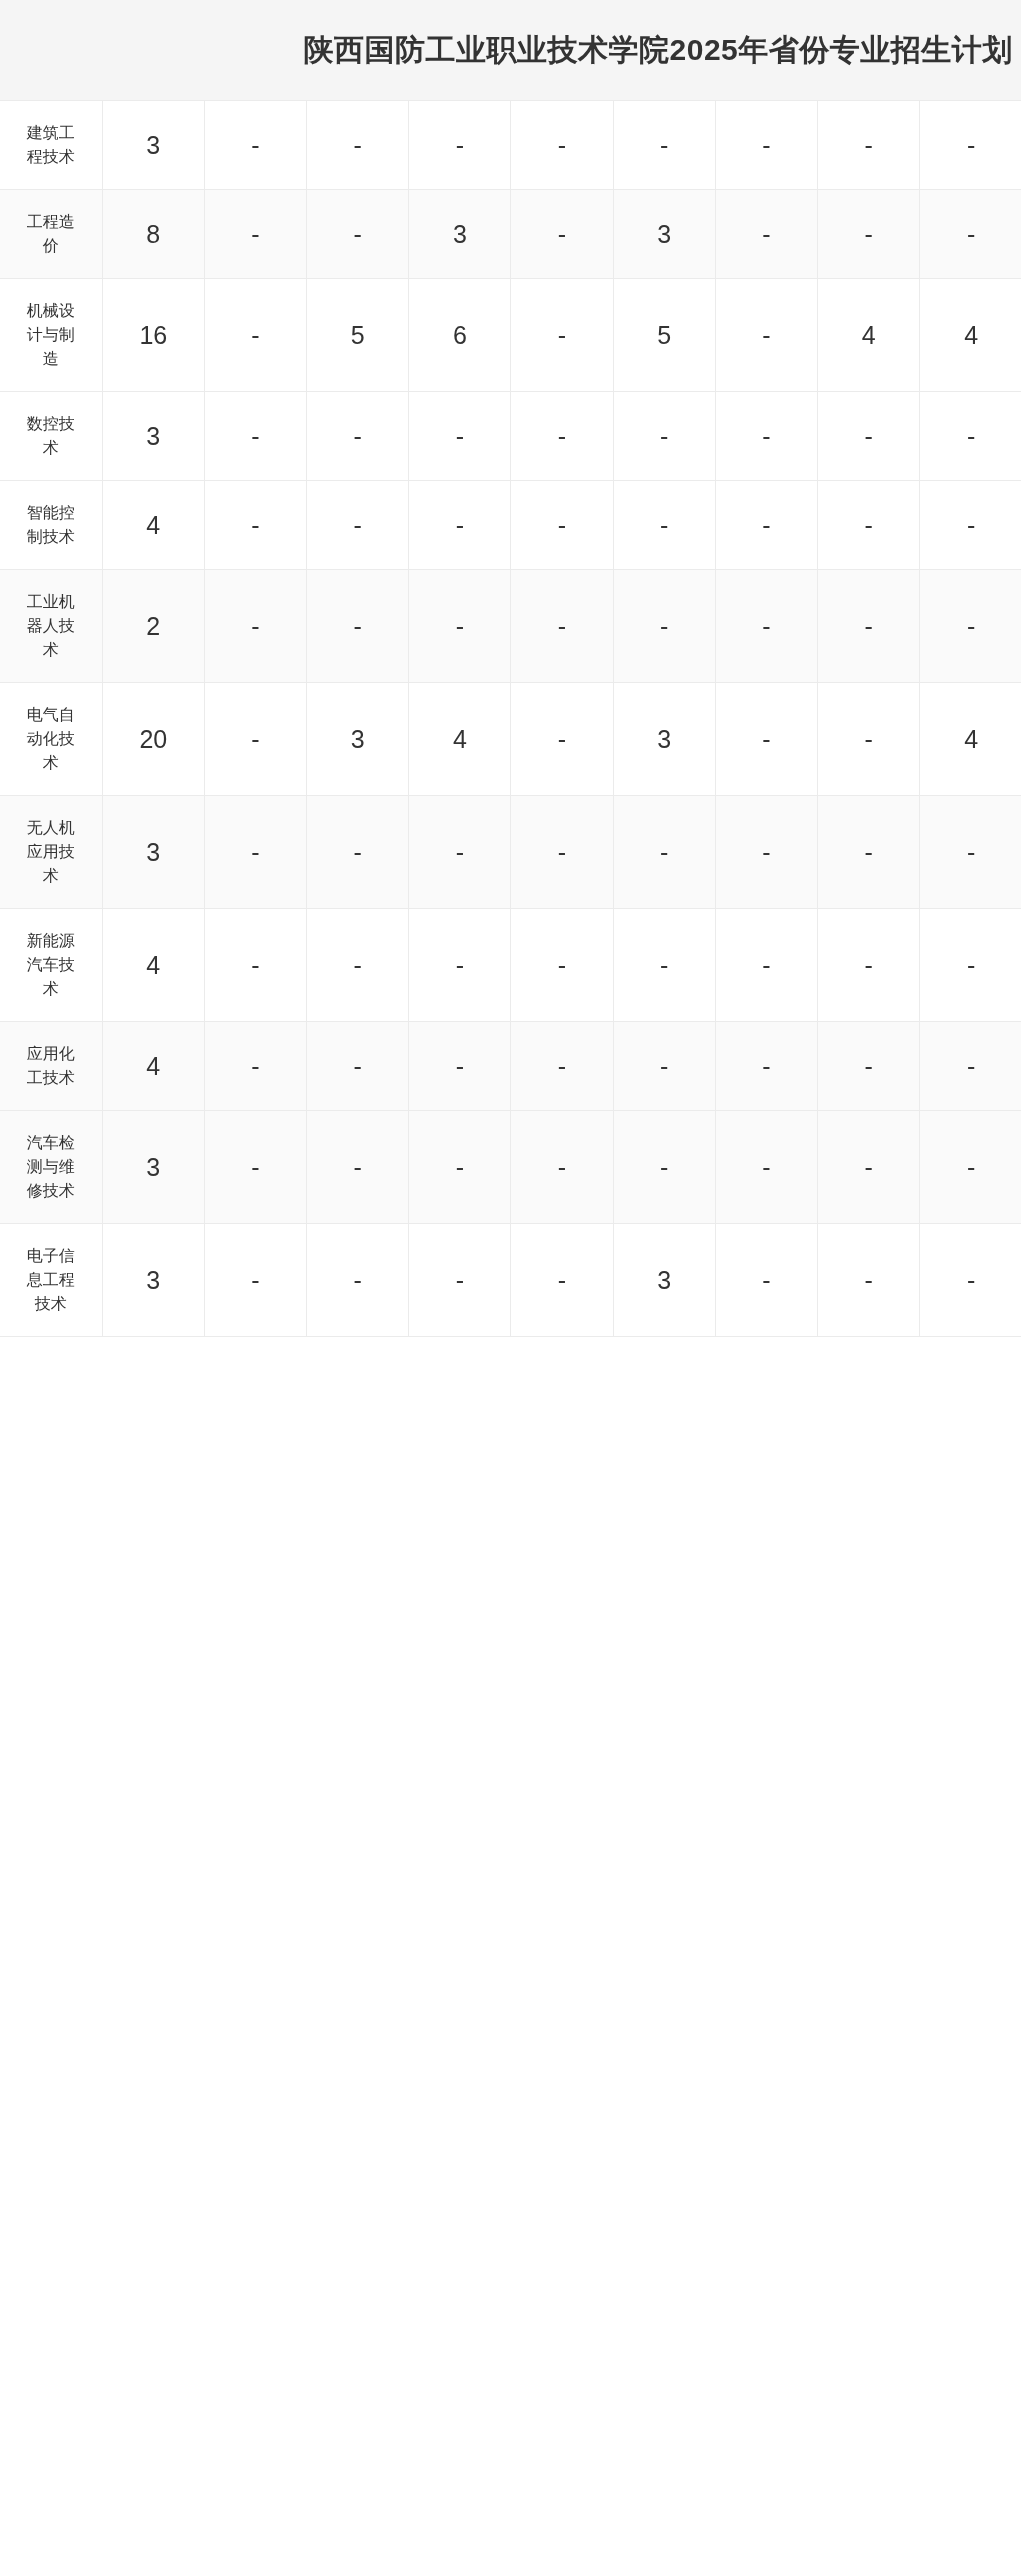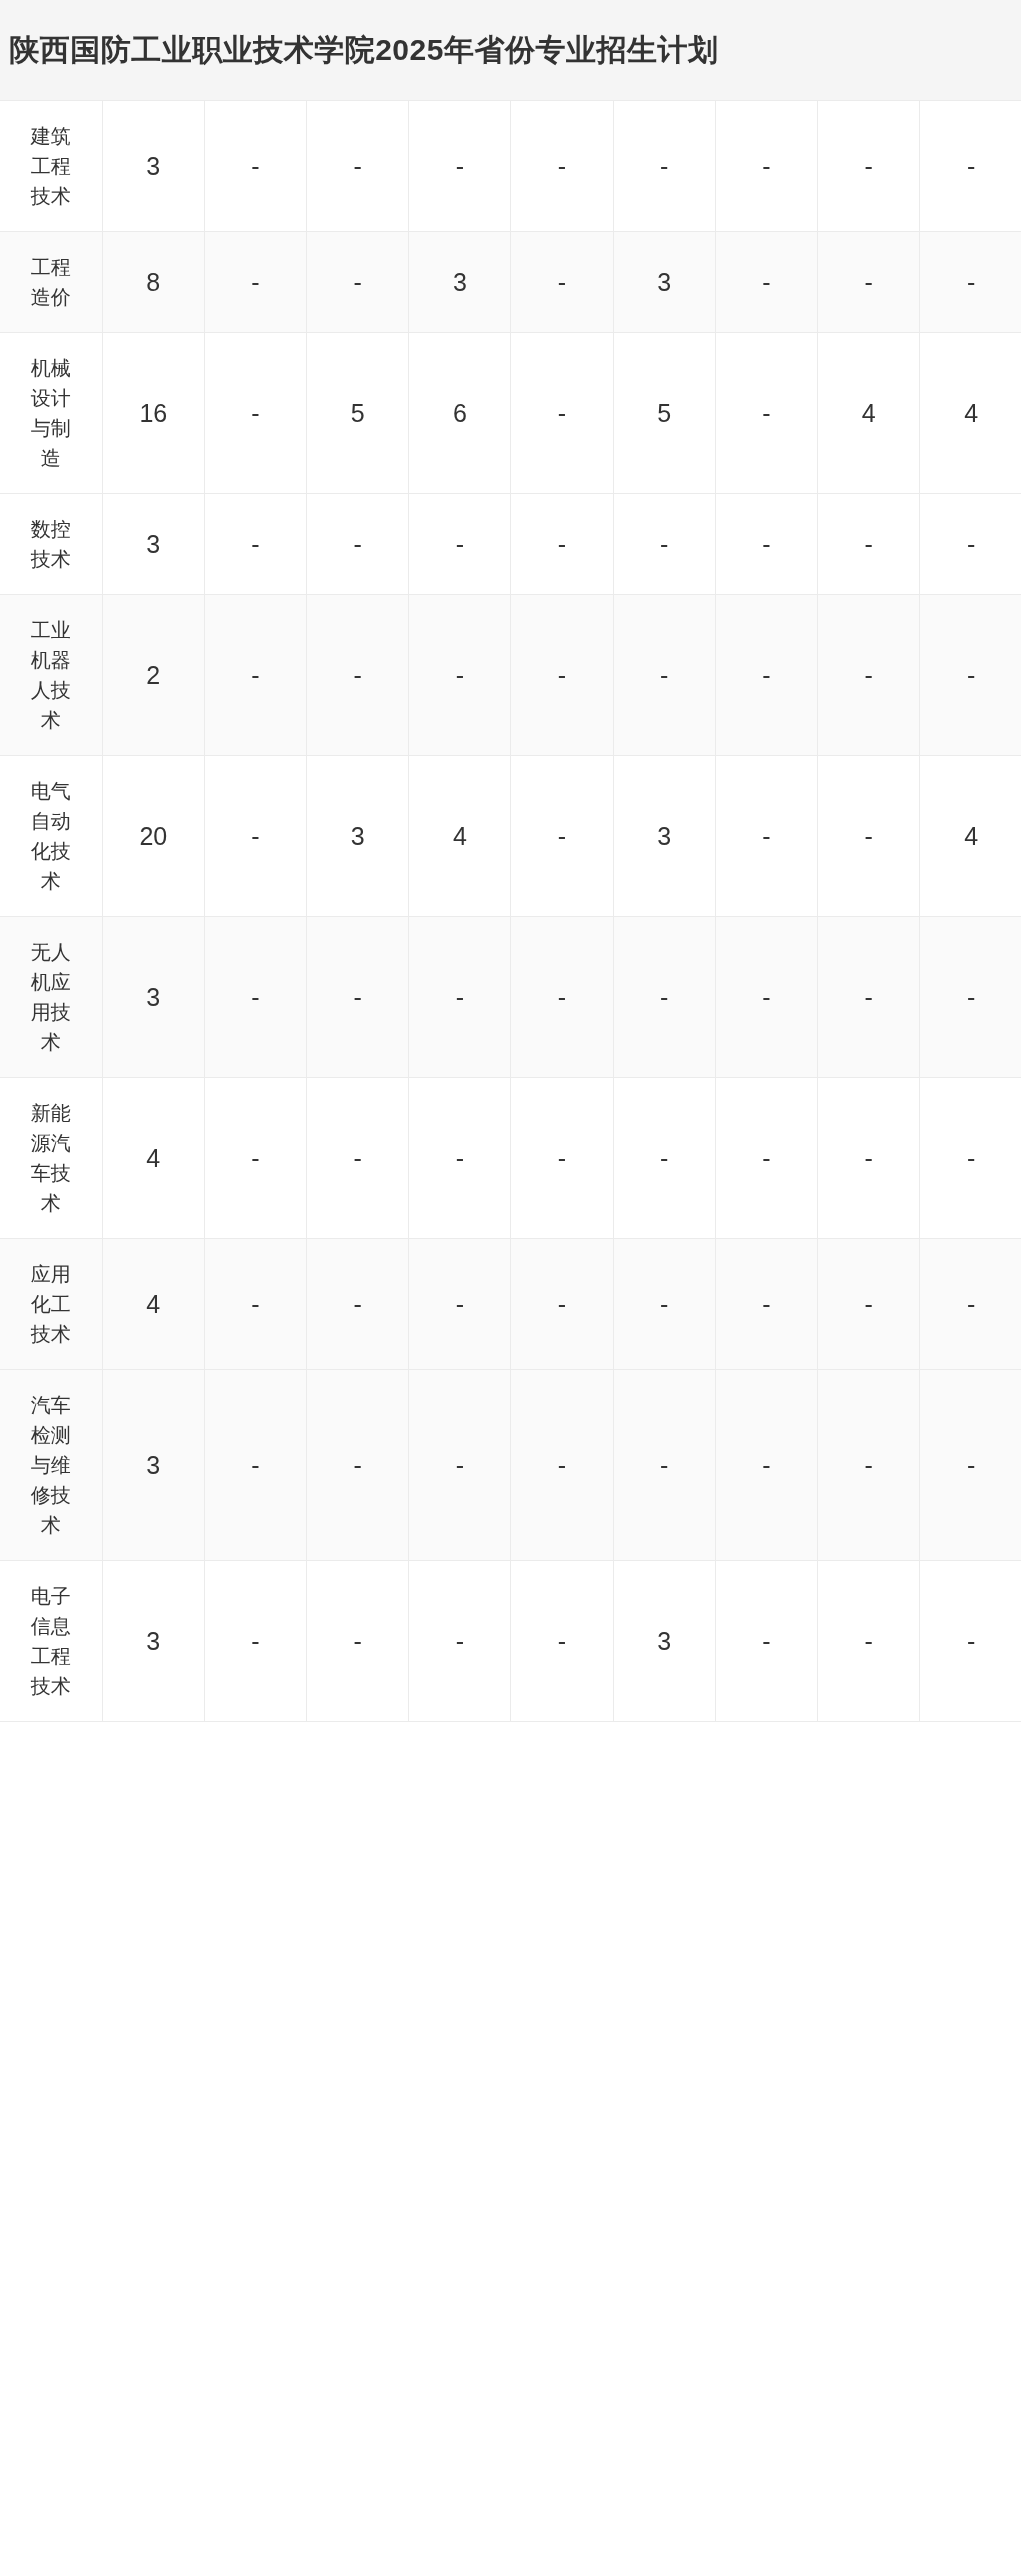--- a/index.html
+++ b/index.html
@@ -21,21 +21,21 @@
   table.plan-table {
     width: 1022px;
     border-collapse: collapse;
     table-layout: fixed;
   }
   .title-cell {
     background: #f5f5f5;
     color: #333333;
     font-size: 30px;
     font-weight: 700;
-    text-align: left;
+    text-align: right;
     padding: 29.5px 9.2px 29.5px 9.2px;
     border-bottom: 0.9px solid #ebebeb;
     letter-spacing: 0.5px;
   }
   tbody tr.row-even > td {
     background: #ffffff;
   }
   tbody tr.row-odd > td {
     background: #fafafa;
   }
@@ -46,21 +46,21 @@
     vertical-align: middle;
     font-size: 24px;
     color: #333333;
     padding: 20px 1.8px;
     line-height: 1.45;
   }
   tbody td.major {
     width: 204px;
     padding: 20px 24px;
     box-sizing: border-box;
-    font-size: 20px;
+    font-size: 16px;
     line-height: 1.5;
     word-break: break-all;
   }
   tbody td.num {
     width: 68px;
     font-size: 25px;
   }
   tbody td.num-first {
     width: 83px;
   }
@@ -123,20 +123,32 @@
           <td class="num num-first">3</td>
           <td class="num dash">-</td>
           <td class="num dash">-</td>
           <td class="num dash">-</td>
           <td class="num dash">-</td>
           <td class="num dash">-</td>
           <td class="num dash">-</td>
           <td class="num dash">-</td>
           <td class="num dash">-</td>
         </tr>
+        <tr class="row-even">
+          <td class="major">智能控制技术</td>
+          <td class="num num-first">4</td>
+          <td class="num dash">-</td>
+          <td class="num dash">-</td>
+          <td class="num dash">-</td>
+          <td class="num dash">-</td>
+          <td class="num dash">-</td>
+          <td class="num dash">-</td>
+          <td class="num dash">-</td>
+          <td class="num dash">-</td>
+        </tr>
         <tr class="row-odd">
           <td class="major">工业机器人技术</td>
           <td class="num num-first">2</td>
           <td class="num dash">-</td>
           <td class="num dash">-</td>
           <td class="num dash">-</td>
           <td class="num dash">-</td>
           <td class="num dash">-</td>
           <td class="num dash">-</td>
           <td class="num dash">-</td>

